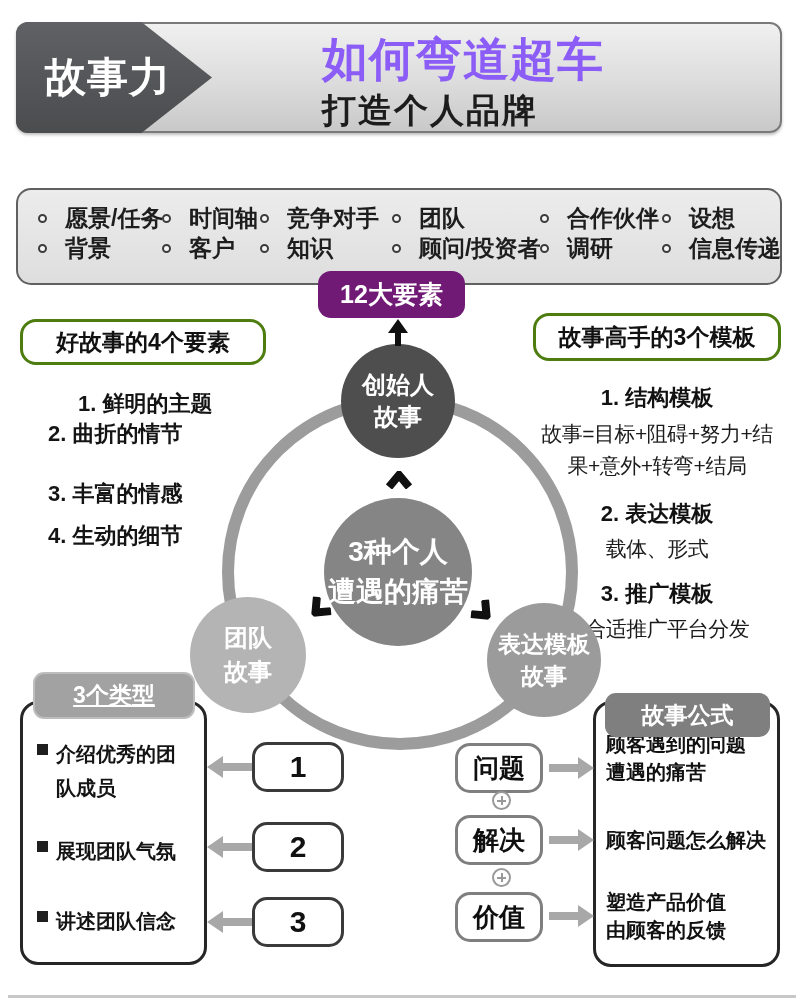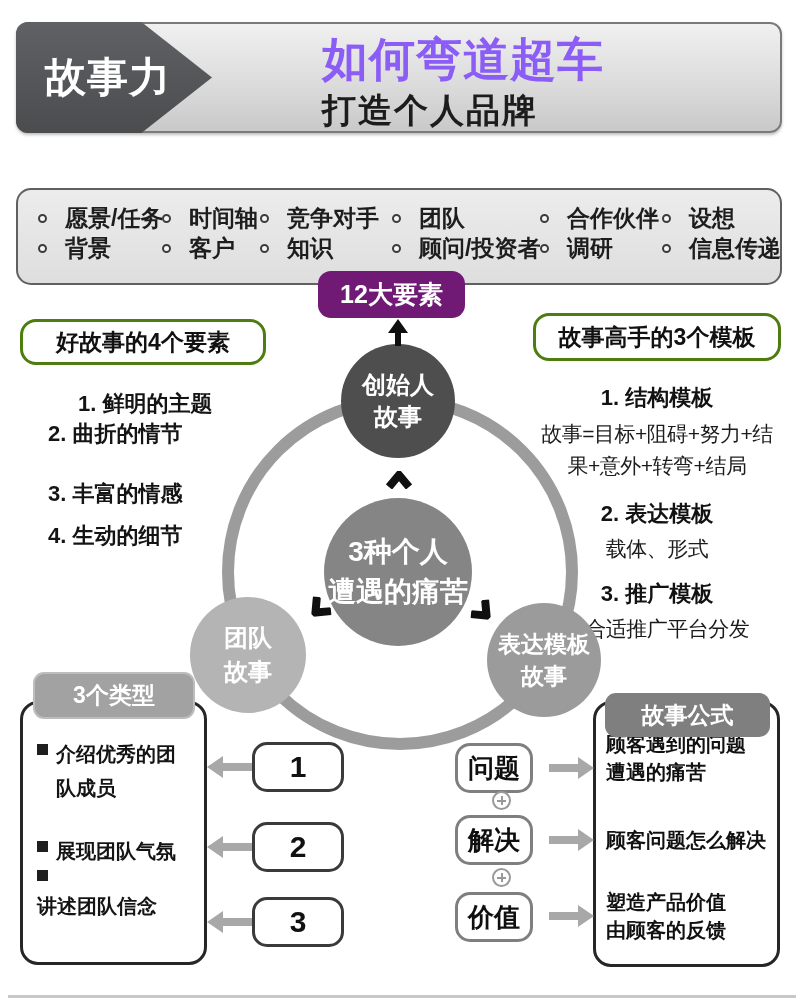--- a/index.html
+++ b/index.html
@@ -61,31 +61,31 @@
   .chev-up { left:386px; top:471px; }
   .chev-dl { left:306px; top:600px; transform:rotate(-135deg); }
   .chev-dr { left:470px; top:603px; transform:rotate(135deg); }
 
   
   .big-box { position:absolute; background:#ffffff; border:3px solid #262626; border-radius:18px; z-index:1; }
   .team-box { left:20px; top:701px; width:187px; height:264px; }
   .formula-box { left:593px; top:701px; width:187px; height:266px; }
   .gray-badge { position:absolute; border-radius:11px; color:#ffffff; font-weight:bold; font-size:23px;
     display:flex; align-items:center; justify-content:center; z-index:5; }
-  .team-badge { left:33px; top:672px; width:162px; height:47px; background:#a2a2a2; border:2px solid #bdbdbd; }
+  .team-badge { left:33px; top:672px; width:162px; height:47px; background:#a2a2a2; border:2px solid #bdbdbd;text-decoration:underline; }
   .formula-badge { left:605px; top:677px; width:165px; height:44px; background:#7f7f7f;margin-top:16px; }
 
   .team-item { position:absolute; left:37px; display:flex; gap:8px; z-index:2; }
   .sq-bullet { width:11px; height:11px; background:#1f1f1f; margin-top:7px; flex:0 0 auto; }
   .team-item-text { font-size:20px; font-weight:bold; line-height:34px; width:132px; color:#141414; }
 
   .num-box { position:absolute; left:252px; width:92px; height:50px; background:#ffffff;
     border:3px solid #3a3a3a; border-radius:15px; display:flex; align-items:center; justify-content:center;
     font-size:30px; font-weight:bold; color:#111; z-index:2; }
-  .step-box { position:absolute; left:455px; width:78px; height:50px; background:#ffffff;
+  .step-box { position:absolute; left:455px; width:88px; height:50px; background:#ffffff;
     border:3px solid #7f7f7f; border-radius:15px; display:flex; align-items:center; justify-content:center;
     font-size:26px; font-weight:bold; color:#0f0f0f; z-index:2; }
 
   .block-arrow { position:absolute; z-index:2; }
   .plus-icon { position:absolute; left:492px; width:19px; height:19px; border:2px solid #999;
     border-radius:50%; z-index:2; }
   .plus-icon::before, .plus-icon::after { content:""; position:absolute; background:#999; }
   .plus-icon::before { left:3px; right:3px; top:50%; height:2px; margin-top:-1px; }
   .plus-icon::after { top:3px; bottom:3px; left:50%; width:2px; margin-left:-1px; }
 
@@ -218,21 +218,21 @@
   <div class="big-box team-box"></div>
   <div class="gray-badge team-badge">3个类型</div>
   <div class="team-item" style="top:737px;">
     <span class="sq-bullet"></span>
     <span class="team-item-text">介绍优秀的团队成员</span>
   </div>
   <div class="team-item" style="top:834px;">
     <span class="sq-bullet"></span>
     <span class="team-item-text">展现团队气氛</span>
   </div>
-  <div class="team-item" style="top:863px;flex-direction:column;">
+  <div class="team-item" style="top:904px;">
     <span class="sq-bullet"></span>
     <span class="team-item-text">讲述团队信念</span>
   </div>
   <div class="num-box" style="top:742px;">1</div>
   <div class="num-box" style="top:822px;">2</div>
   <div class="num-box" style="top:897px;">3</div>
   <div class="block-arrow" style="left:206px; top:755px;">
     <svg width="46" height="24" viewBox="0 0 46 24">
         <path d="M46 8 L17 8 L17 1 L1 12 L17 23 L17 16 L46 16 Z" fill="#a8a8a8"></path>
       </svg>

